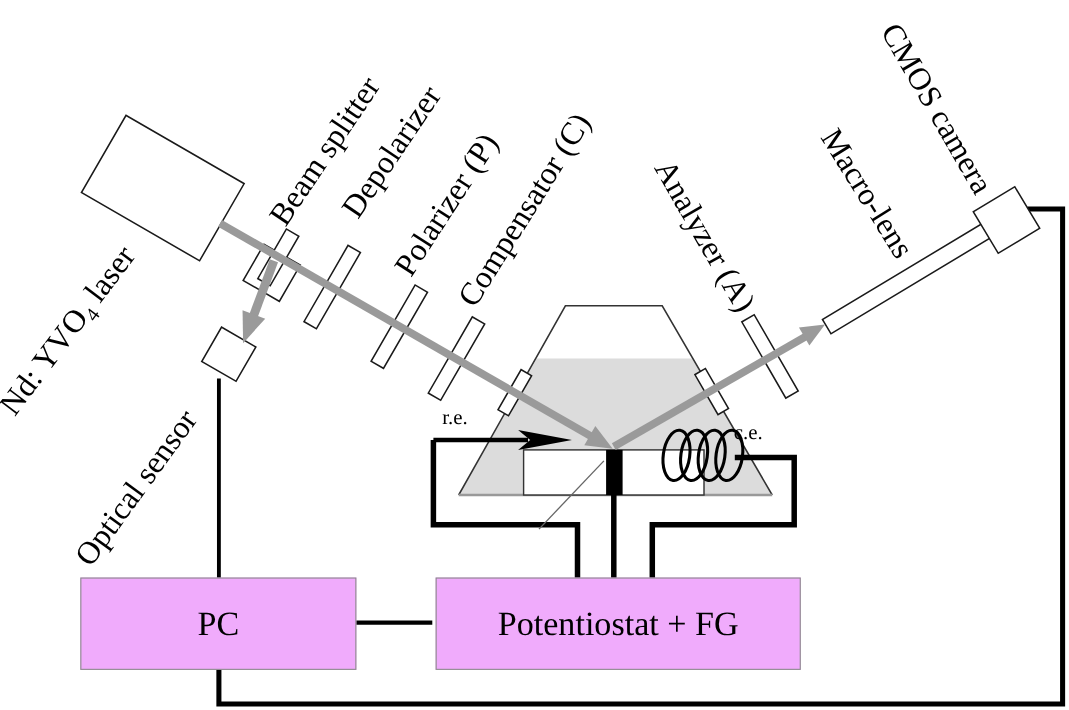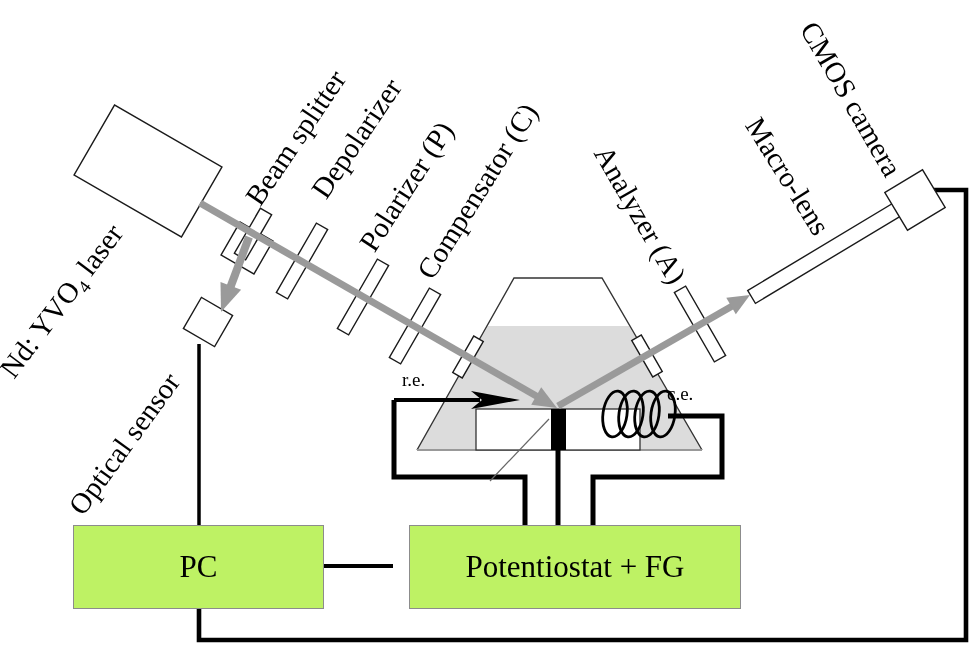--- a/index.html
+++ b/index.html
@@ -2,21 +2,21 @@
 <html><head>
 <meta charset="utf-8">
 <style>
   html,body{margin:0;padding:0;background:#fff;}
   .canvas{position:relative;width:972px;height:645px;background:#fff;overflow:hidden;
           font-family:"Liberation Serif","DejaVu Serif",serif;color:#000;}
   .canvas svg{position:absolute;left:0;top:0;}
   .lbl{position:absolute;white-space:nowrap;font-size:29px;line-height:34px;}
   .rot{transform-origin:0 50%;}
   .small{font-size:19px;line-height:32px;}
-  .devbox{position:absolute;background:#bef264;border:1.6px solid #8c8c8c;
+  .devbox{position:absolute;background:#f0abfc;border:1.6px solid #8c8c8c;
           display:flex;align-items:center;justify-content:center;font-size:31px;}
   .subscript{font-size:62%;vertical-align:-0.35em;}
 </style>
 </head>
 <body>
 
 <div class="canvas">
 
   <svg width="972" height="645" viewBox="0 0 972 645">
 
@@ -79,17 +79,17 @@
   <div class="lbl rot" style="left:602px;top:131px;transform:rotate(60deg);">Analyzer (A)</div>
   <div class="lbl rot" style="left:753px;top:103px;transform:rotate(58deg);">Macro-lens</div>
   <div class="lbl rot" style="left:808px;top:7px;transform:rotate(60deg);">CMOS camera</div>
 
   <div class="lbl small" style="left:402px;top:364px;">r.e.</div>
   <div class="lbl small" style="left:667px;top:378px;">c.e.</div>
 
   <div class="devbox" style="left:73px;top:525px;width:249px;height:82px;">
     <span>PC</span>
   </div>
-  <div class="devbox" style="left:409px;top:525px;width:330px;height:82px;text-align:center;">
+  <div class="devbox" style="left:396px;top:525px;width:330px;height:82px;text-align:center;">
     <span>Potentiostat + FG</span>
   </div>
 
 </div>
 
 </body></html>

